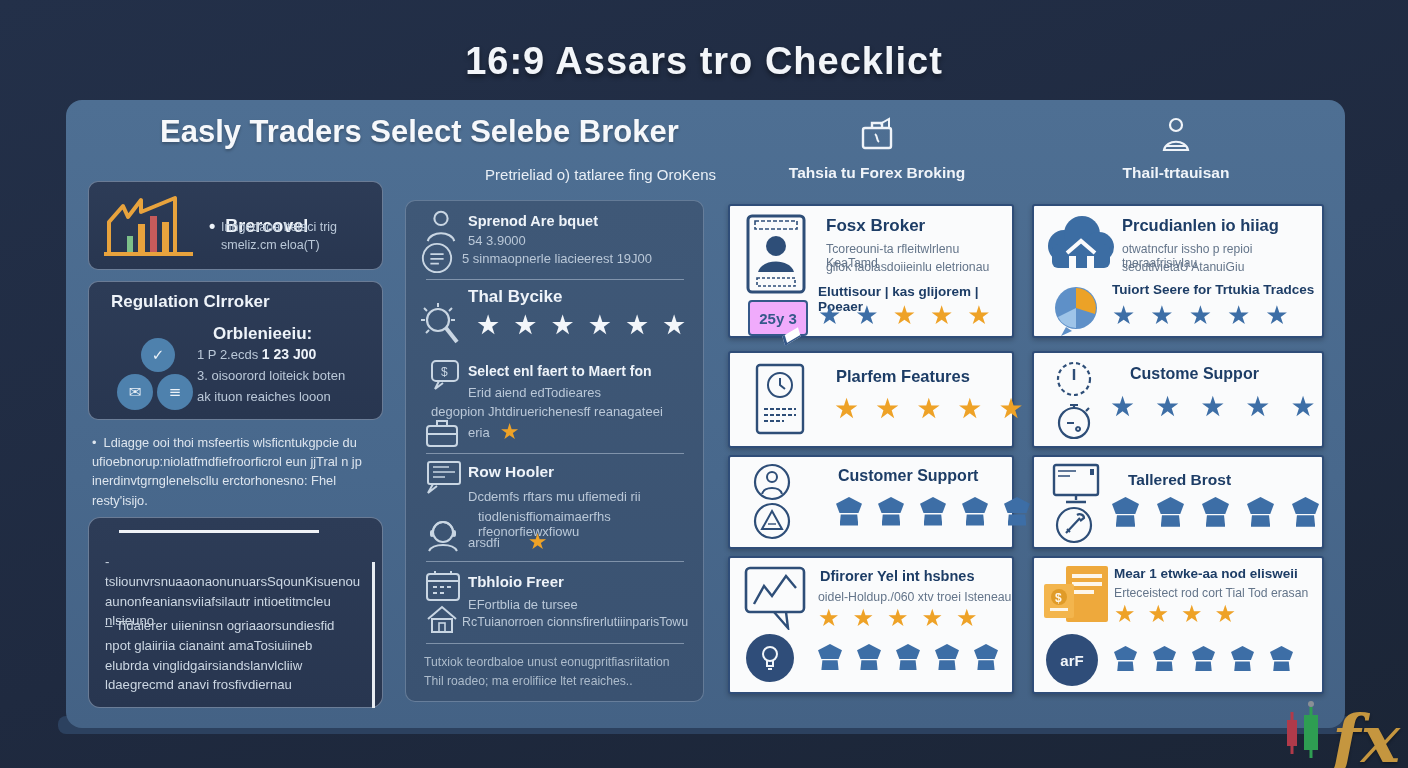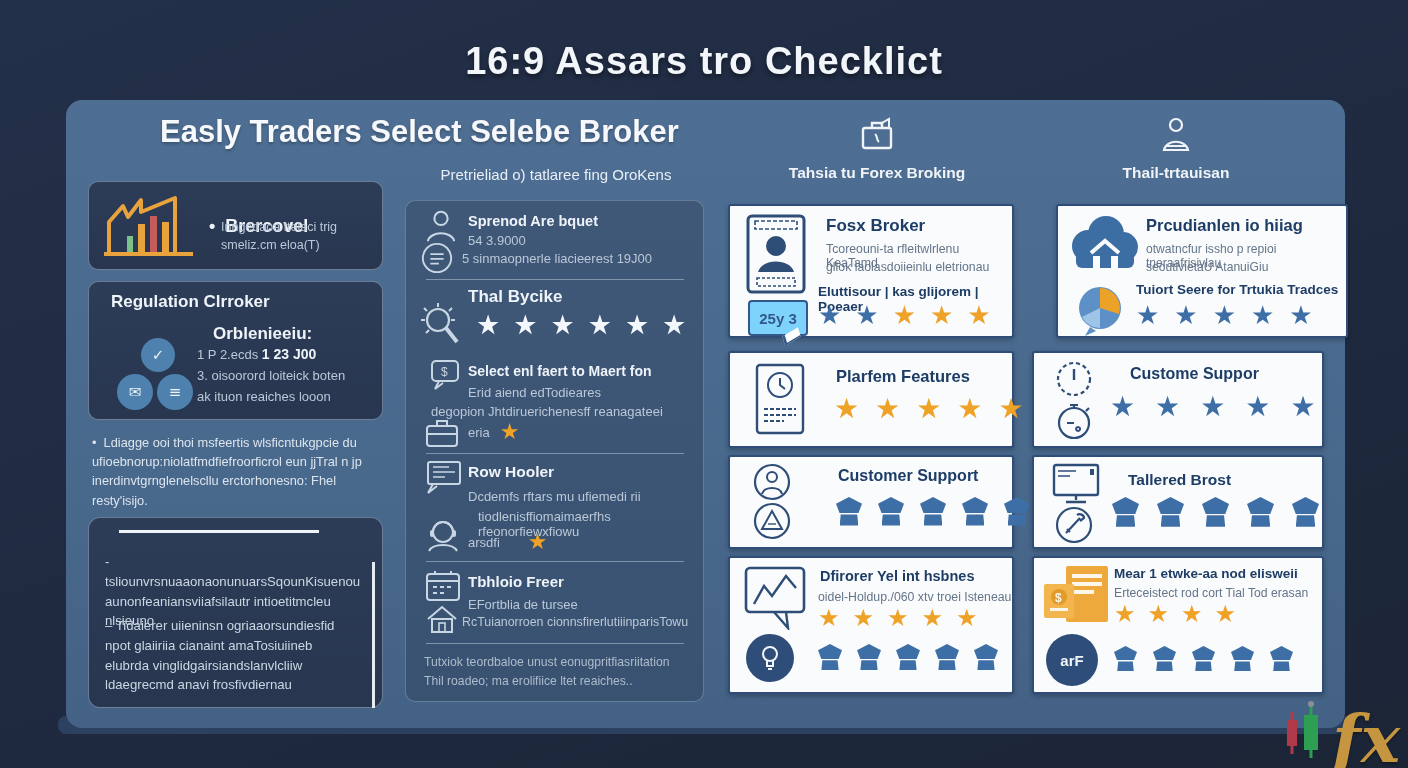--- a/index.html
+++ b/index.html
@@ -10,21 +10,21 @@
   .page-title{position:absolute;left:0;top:40px;width:100%;text-align:center;
     font-size:38px;font-weight:bold;color:#f2f5f9;letter-spacing:1px;
     text-shadow:0 3px 5px rgba(0,0,0,.45);}
   .base-strip{position:absolute;left:58px;top:716px;width:1294px;height:18px;
     background:#2c415f;border-radius:8px;}
   .panel{position:absolute;left:66px;top:100px;width:1279px;height:628px;
     background:linear-gradient(180deg,#4e6f93 0%,#48688c 60%,#446285 100%);
     border-radius:16px;}
   .panel-hdr{position:absolute;left:94px;top:14px;font-size:31px;font-weight:bold;
     color:#f6f8fb;text-shadow:0 2px 3px rgba(0,0,0,.25);}
-  .panel-subhdr{position:absolute;left:330px;top:66px;width:320px;text-align:center;
+  .panel-subhdr{position:absolute;left:330px;top:66px;width:320px;text-align:right;
     font-size:15px;color:#e9eff6;}
   .colhdr{position:absolute;width:220px;text-align:center;color:#f0f4f9;}
   .colhdr .lbl{margin-top:6px;font-size:15.5px;font-weight:bold;}
   .card-dark{position:absolute;background:linear-gradient(180deg,#2d3c57,#283650);
     border:1px solid rgba(160,180,205,.55);border-radius:10px;}
   .card-white{position:absolute;background:#fafbfc;border:2px solid #2f4d78;
     border-radius:3px;box-shadow:0 2px 5px rgba(0,0,0,.25);}
   .mid-panel{position:absolute;left:339px;top:100px;width:297px;height:500px;
     background:linear-gradient(180deg,#3f5877 0%,#3a5271 100%);
     border:1px solid rgba(165,185,210,.4);border-radius:10px;}
@@ -36,21 +36,21 @@
   .stars{display:flex;align-items:center;}
   .star-glyph{font-family:"DejaVu Sans", sans-serif;line-height:1;}
   .trophy{position:relative;display:inline-block;width:1em;height:1.12em;}
   .trophy::before{content:"";position:absolute;left:0;top:0;width:100%;height:56%;
     background:currentColor;clip-path:polygon(50% 0,100% 42%,86% 100%,14% 100%,0 42%);}
   .trophy::after{content:"";position:absolute;left:14%;top:60%;width:72%;height:38%;
     background:currentColor;clip-path:polygon(6% 0,94% 0,100% 100%,0 100%);}
   .badge-circle{border-radius:50%;background:#4e81ad;color:#ecf2f8;display:flex;
     align-items:center;justify-content:center;font-family:"DejaVu Sans",sans-serif;}
   .bubble-badge{position:absolute;border:2px solid #35588a;border-radius:4px;
-    background:#7dd3fc;color:#35588a;font-weight:bold;display:flex;align-items:center;
+    background:#f0abfc;color:#35588a;font-weight:bold;display:flex;align-items:center;
     justify-content:center;}
   .bubble-badge::after{content:"";position:absolute;right:8px;bottom:-9px;width:11px;height:11px;
     background:#fff;border-right:2px solid #35588a;border-bottom:2px solid #35588a;
     transform:skewX(-35deg) rotate(45deg);}
   .navy-circle{border-radius:50%;background:#2f4d79;display:flex;align-items:center;
     justify-content:center;color:#f2f6fa;font-weight:bold;}
   .quote-topline{position:absolute;left:30px;top:12px;width:200px;height:3px;background:#f0f3f7;}
   .quote-vline{position:absolute;right:7px;top:44px;width:3px;height:146px;background:#e7ecf2;}
   .wm{position:absolute;right:8px;bottom:2px;display:flex;align-items:flex-end;z-index:5;}
   .wm-cafe{font-size:56px;font-weight:300;color:transparent;-webkit-text-stroke:2px rgba(70,60,50,.55);
@@ -309,21 +309,21 @@
       </div>
       <div class="stars abs" style="left:88px;top:86px;font-size:24px;gap:15px;">
           <span class="trophy" style="color: rgb(61, 110, 166);"></span>
           <span class="trophy" style="color: rgb(61, 110, 166);"></span>
           <span class="trophy" style="color: rgb(61, 110, 166);"></span>
           <span class="trophy" style="color: rgb(61, 110, 166);"></span>
           <span class="trophy" style="color: rgb(61, 110, 166);"></span>
         </div>
     </div>
 
-    <div class="card-white" style="left:966px;top:104px;width:288px;height:130px;margin-left:24px;">
+    <div class="card-white" style="left:966px;top:104px;width:288px;height:130px;">
       <svg class="abs" style="left:10px;top:6px;" width="74" height="66" viewBox="0 0 74 66">
         <circle cx="20" cy="34" r="16" fill="#3c6da3"></circle>
         <circle cx="38" cy="22" r="18" fill="#3c6da3"></circle>
         <circle cx="55" cy="35" r="15" fill="#3c6da3"></circle>
         <rect x="8" y="32" width="58" height="24" rx="6" fill="#3c6da3"></rect>
         <path d="M23 41 L37 29 l14 12" fill="none" stroke="#fafbfc" stroke-width="4"></path>
         <rect x="25" y="44" width="7" height="12" fill="#fafbfc"></rect>
         <rect x="43" y="44" width="7" height="12" fill="#fafbfc"></rect>
       </svg>
       <div class="abs wt-title" style="left:88px;top:10px;font-size:16.5px;">Prcudianlen io hiiag</div>

